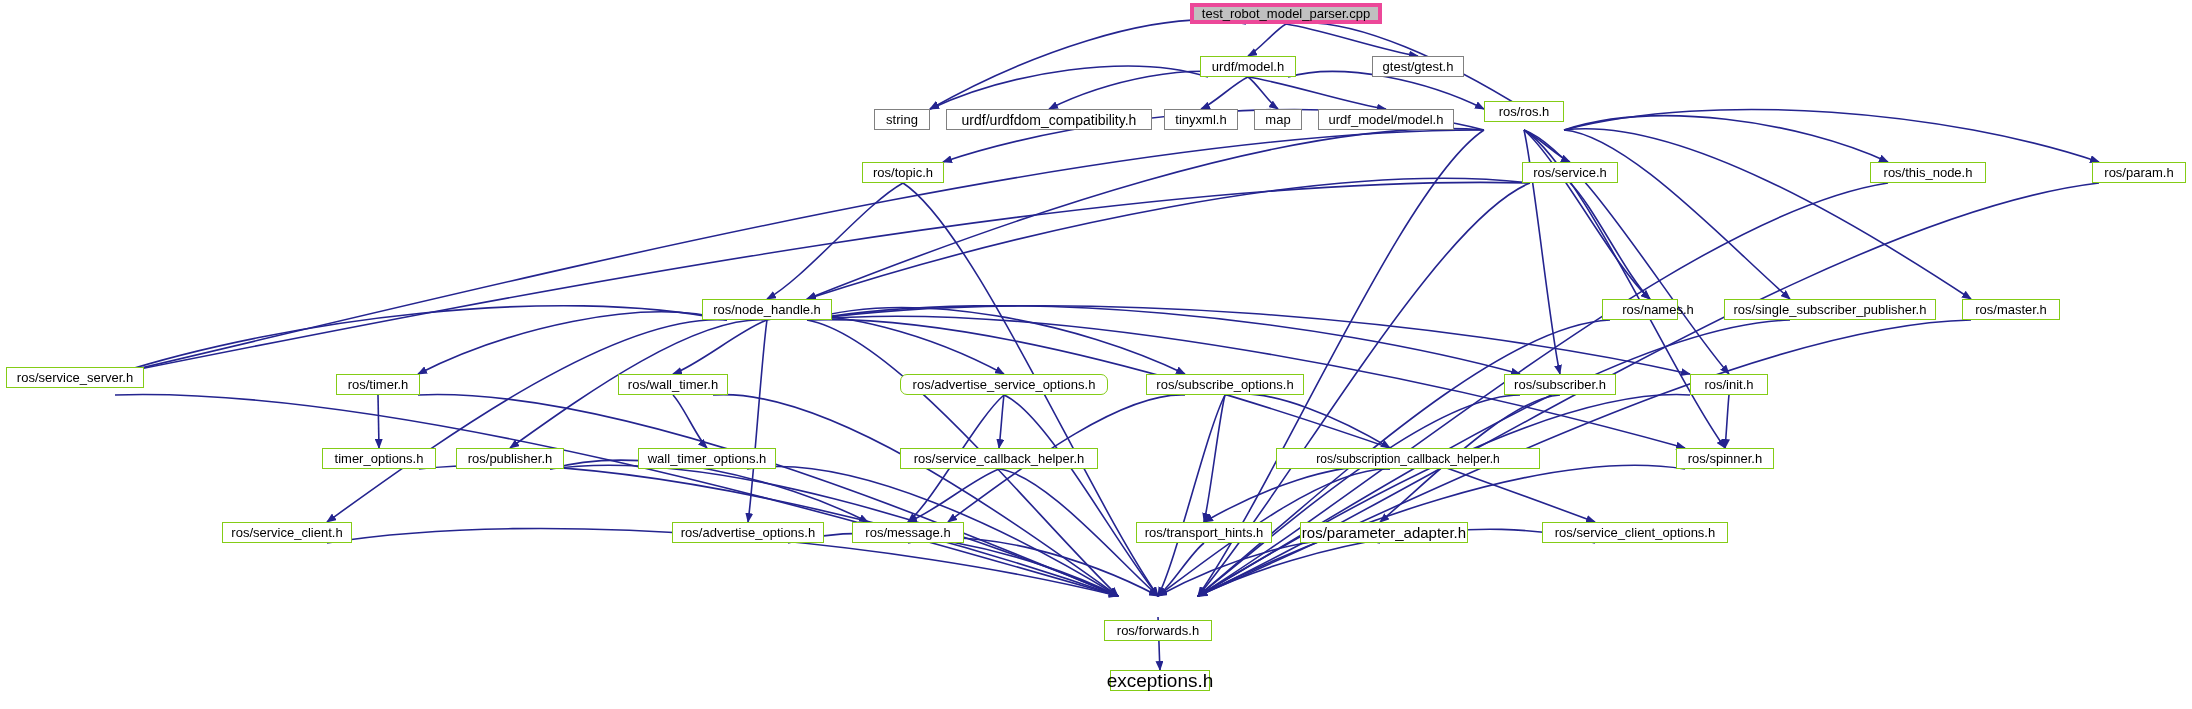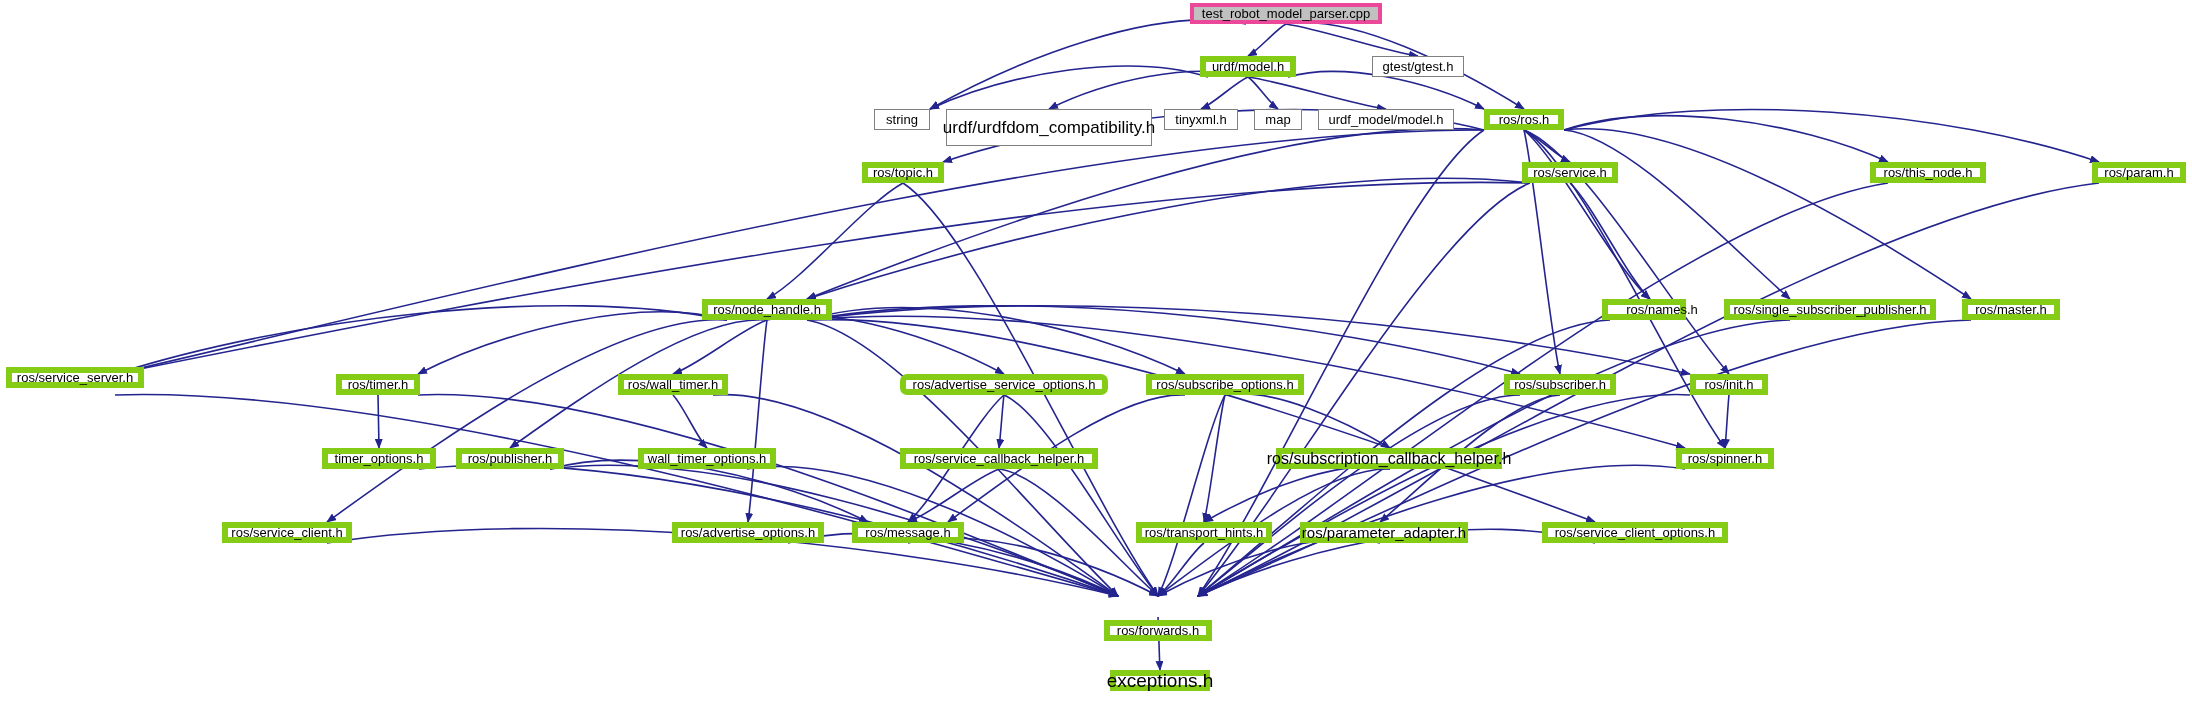--- a/index.html
+++ b/index.html
@@ -3,21 +3,21 @@
 <meta charset="utf-8">
 <title>Include dependency graph</title>
 <style>
   html,body{margin:0;padding:0;background:#ffffff;}
   #canvas{position:relative;width:2192px;height:709px;background:#ffffff;
           font-family:"Liberation Sans","DejaVu Sans",sans-serif;overflow:hidden;}
   #edges{position:absolute;left:0;top:0;width:2192px;height:709px;}
   .node{position:absolute;box-sizing:border-box;display:flex;align-items:center;
         justify-content:center;background:#ffffff;border:1px solid #808080;
         color:#000000;white-space:nowrap;line-height:1;}
-  .node.solid{border:6px solid #84cc16;}
+  .node.solid{border:1px solid #84cc16;}
   .node.root{background:#c0c0c0;border:4px solid #ec4899;}
   .node-label{display:block;padding:0 6px;}
 </style>
 </head>
 <body>
 
 <div id="canvas">
   <svg id="edges" xmlns="http://www.w3.org/2000/svg" viewBox="0 0 2192 709">
     <defs>
       <marker id="arrow" markerWidth="10" markerHeight="8" refX="9" refY="4" orient="auto" markerUnits="userSpaceOnUse">
@@ -112,51 +112,51 @@
       </div>
       <div class="node solid" style="left: 1200px; top: 56px; width: 96px; height: 21px; font-size: 13px;">
         <span class="node-label">urdf/model.h</span>
       </div>
       <div class="node " style="left: 1372px; top: 56px; width: 92px; height: 21px; font-size: 13px;">
         <span class="node-label">gtest/gtest.h</span>
       </div>
       <div class="node " style="left: 874px; top: 109px; width: 56px; height: 21px; font-size: 13px;">
         <span class="node-label">string</span>
       </div>
-      <div class="node " style="left: 946px; top: 109px; width: 206px; height: 37px; font-size: 17px;">
+      <div class="node " style="left: 946px; top: 109px; width: 206px; height: 21px; font-size: 14px;">
         <span class="node-label">urdf/urdfdom_compatibility.h</span>
       </div>
       <div class="node " style="left: 1164px; top: 109px; width: 74px; height: 21px; font-size: 13px;">
         <span class="node-label">tinyxml.h</span>
       </div>
       <div class="node " style="left: 1254px; top: 109px; width: 48px; height: 21px; font-size: 13px;">
         <span class="node-label">map</span>
       </div>
       <div class="node " style="left: 1318px; top: 109px; width: 136px; height: 21px; font-size: 13px;">
         <span class="node-label">urdf_model/model.h</span>
       </div>
-      <div class="node solid" style="left: 1484px; top: 109px; width: 80px; height: 21px; font-size: 13px;">
+      <div class="node solid" style="left: 1484px; top: 101px; width: 80px; height: 21px; font-size: 13px;">
         <span class="node-label">ros/ros.h</span>
       </div>
       <div class="node solid" style="left: 862px; top: 162px; width: 82px; height: 21px; font-size: 13px;">
         <span class="node-label">ros/topic.h</span>
       </div>
       <div class="node solid" style="left: 1522px; top: 162px; width: 96px; height: 21px; font-size: 13px;">
         <span class="node-label">ros/service.h</span>
       </div>
       <div class="node solid" style="left: 1870px; top: 162px; width: 116px; height: 21px; font-size: 13px;">
         <span class="node-label">ros/this_node.h</span>
       </div>
       <div class="node solid" style="left: 2092px; top: 162px; width: 94px; height: 21px; font-size: 13px;">
         <span class="node-label">ros/param.h</span>
       </div>
       <div class="node solid" style="left: 702px; top: 299px; width: 130px; height: 21px; font-size: 13px;">
         <span class="node-label">ros/node_handle.h</span>
       </div>
-      <div class="node solid" style="left: 1602px; top: 299px; width: 84px; height: 21px; font-size: 13px; padding-left: 36px;">
+      <div class="node solid" style="left: 1602px; top: 299px; width: 76px; height: 21px; font-size: 13px; padding-left: 36px;">
         <span class="node-label">ros/names.h</span>
       </div>
       <div class="node solid" style="left: 1724px; top: 299px; width: 212px; height: 21px; font-size: 13px;">
         <span class="node-label">ros/single_subscriber_publisher.h</span>
       </div>
       <div class="node solid" style="left: 1962px; top: 299px; width: 98px; height: 21px; font-size: 13px; text-align: right;">
         <span class="node-label">ros/master.h</span>
       </div>
       <div class="node solid" style="left: 6px; top: 367px; width: 138px; height: 21px; font-size: 13px;">
         <span class="node-label">ros/service_server.h</span>
@@ -184,21 +184,21 @@
       </div>
       <div class="node solid" style="left: 456px; top: 448px; width: 108px; height: 21px; font-size: 13px;">
         <span class="node-label">ros/publisher.h</span>
       </div>
       <div class="node solid" style="left: 638px; top: 448px; width: 138px; height: 21px; font-size: 13px;">
         <span class="node-label">wall_timer_options.h</span>
       </div>
       <div class="node solid" style="left: 900px; top: 448px; width: 198px; height: 21px; font-size: 13px;">
         <span class="node-label">ros/service_callback_helper.h</span>
       </div>
-      <div class="node solid" style="left: 1276px; top: 448px; width: 226px; height: 21px; font-size: 16px;">
+      <div class="node solid" style="left: 1276px; top: 448px; width: 264px; height: 21px; font-size: 12px;">
         <span class="node-label">ros/subscription_callback_helper.h</span>
       </div>
       <div class="node solid" style="left: 1676px; top: 448px; width: 98px; height: 21px; font-size: 13px;">
         <span class="node-label">ros/spinner.h</span>
       </div>
       <div class="node solid" style="left: 222px; top: 522px; width: 130px; height: 21px; font-size: 13px;">
         <span class="node-label">ros/service_client.h</span>
       </div>
       <div class="node solid" style="left: 672px; top: 522px; width: 152px; height: 21px; font-size: 13px;">
         <span class="node-label">ros/advertise_options.h</span>

